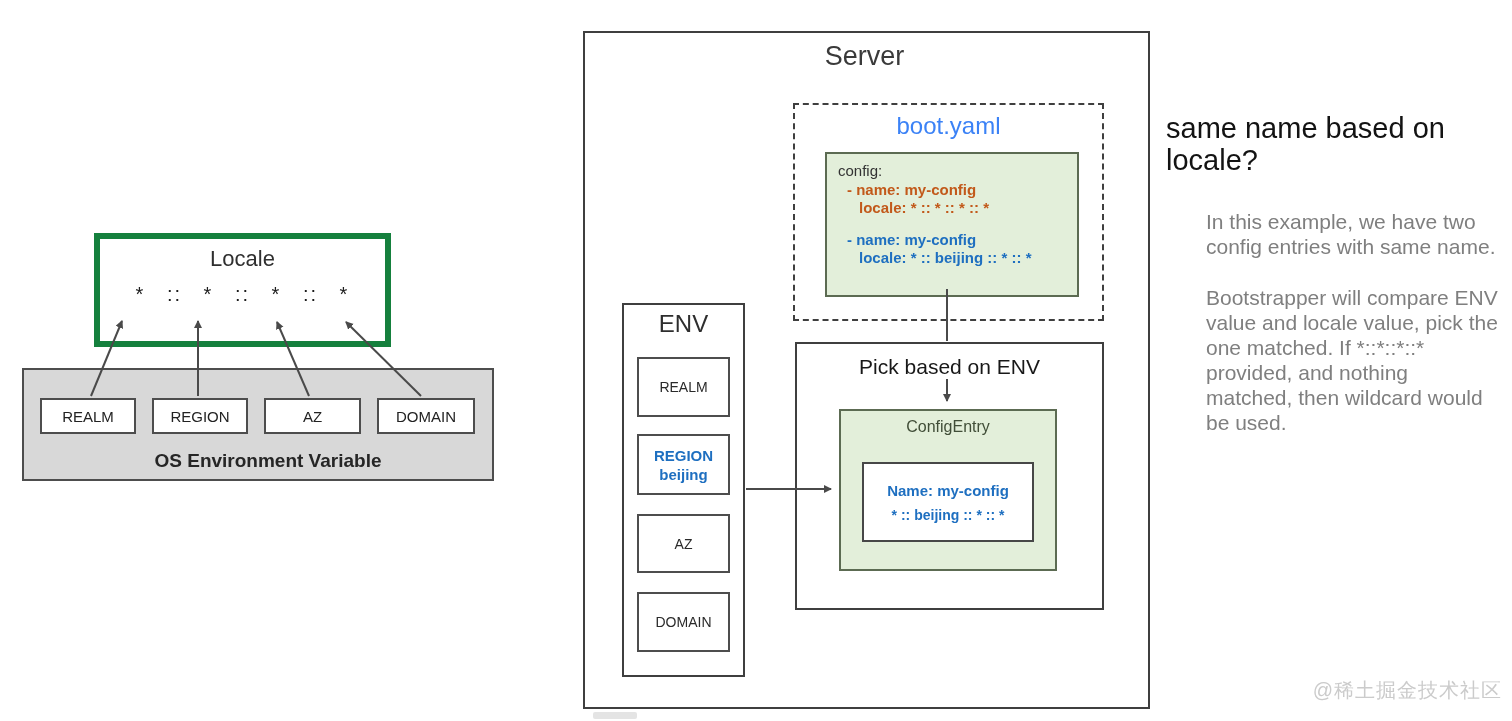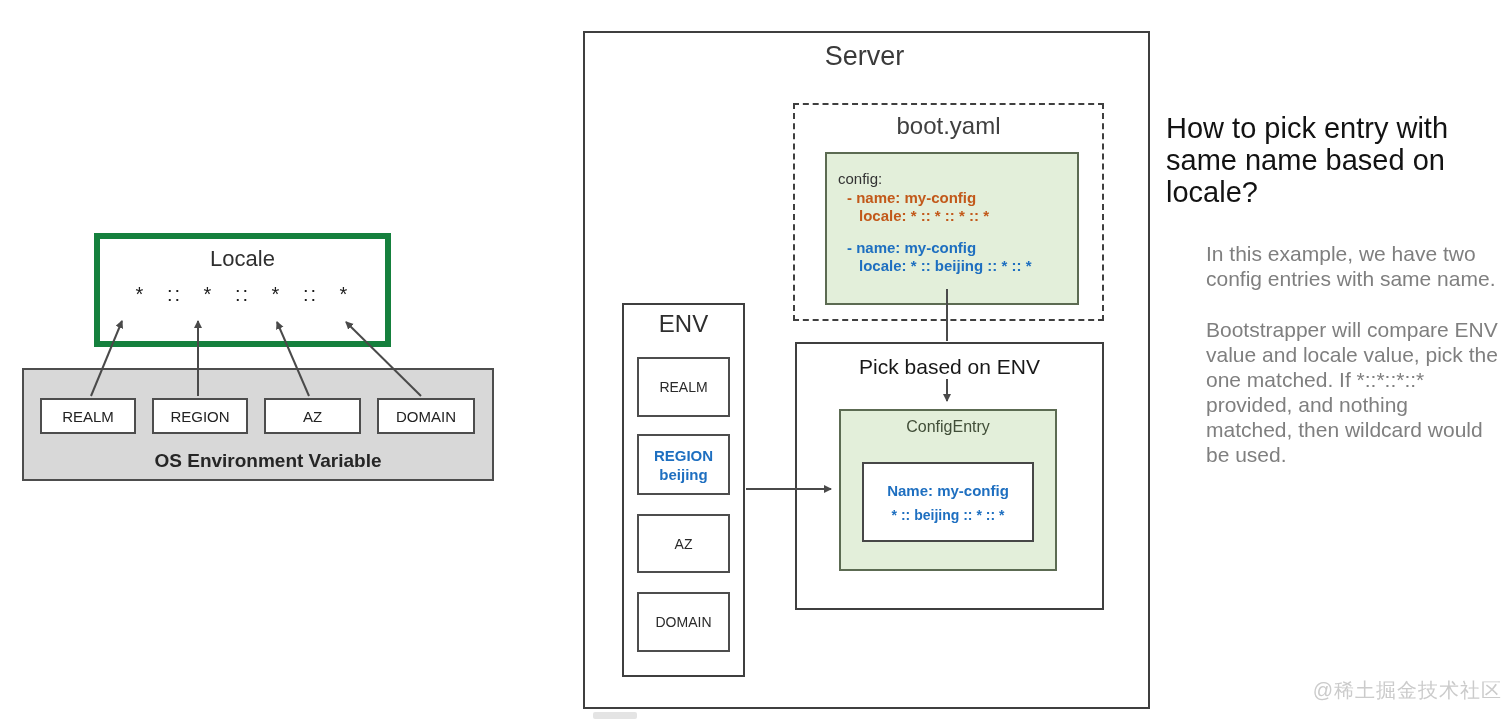--- a/index.html
+++ b/index.html
@@ -27,24 +27,24 @@
   .os-item.i2 { left:240px; width:93px; }
   .os-item.i3 { left:353px; width:94px; }
   .os-label { position:absolute; bottom:7px; left:0; width:100%; text-align:center;
               font-size:19px; font-weight:600; color:#262626;padding-left:10px; }
 
   
   .server-box { left:583px; top:31px; width:563px; height:674px; border:2px solid #3f3f3f; background:#fff; }
   .server-title { left:583px; top:41px; width:563px; text-align:center; font-size:27px; color:#3a3a3a; }
 
   .bootyaml-box { left:793px; top:103px; width:307px; height:214px; border:2px dashed #3f3f3f; }
-  .bootyaml-title { margin-top:7px; text-align:center; font-size:24px; color:#404040; }
+  .bootyaml-title { margin-top:7px; text-align:center; font-size:24px; color:#3b82f6; }
 
   .green { background:#e3efda; border:2px solid #5c6b52; }
-  .config-box { left:825px; top:152px; width:239px; height:133px; padding:16px 0 0 11px;
+  .config-box { left:825px; top:152px; width:239px; height:133px; padding:8px 0 0 11px;
                 font-size:15px; line-height:18.5px; }
   .code-plain  { color:#333333; }
   .code-bold   { font-weight:700; }
   .ind1 { padding-left:9px; }
   .ind2 { padding-left:21px; }
   .orange { color:#c2591a; }
   .blue   { color:#1e6fc0; }
   .code-gap { height:13px; }
 
   .env-box { left:622px; top:303px; width:119px; height:370px; border:2px solid #3f3f3f; background:#fff; }
@@ -133,21 +133,20 @@
   <div class="abs green configentry-box">
     <div class="configentry-title">ConfigEntry</div>
   </div>
   <div class="abs entry-inner">
     <div class="entry-name">Name: my-config</div>
     <div class="entry-pattern">* :: beijing :: * :: *</div>
   </div>
 
   <div class="abs right-col">
     <div class="r-heading">
-      <div>How to pick entry with</div>
       <div>same name based on</div>
       <div>locale?</div>
     </div>
     <div class="gap1"></div>
     <div class="r-para">
       <div>In this example, we have two</div>
       <div>config entries with same name.</div>
     </div>
     <div class="gap2"></div>
     <div class="r-para">

